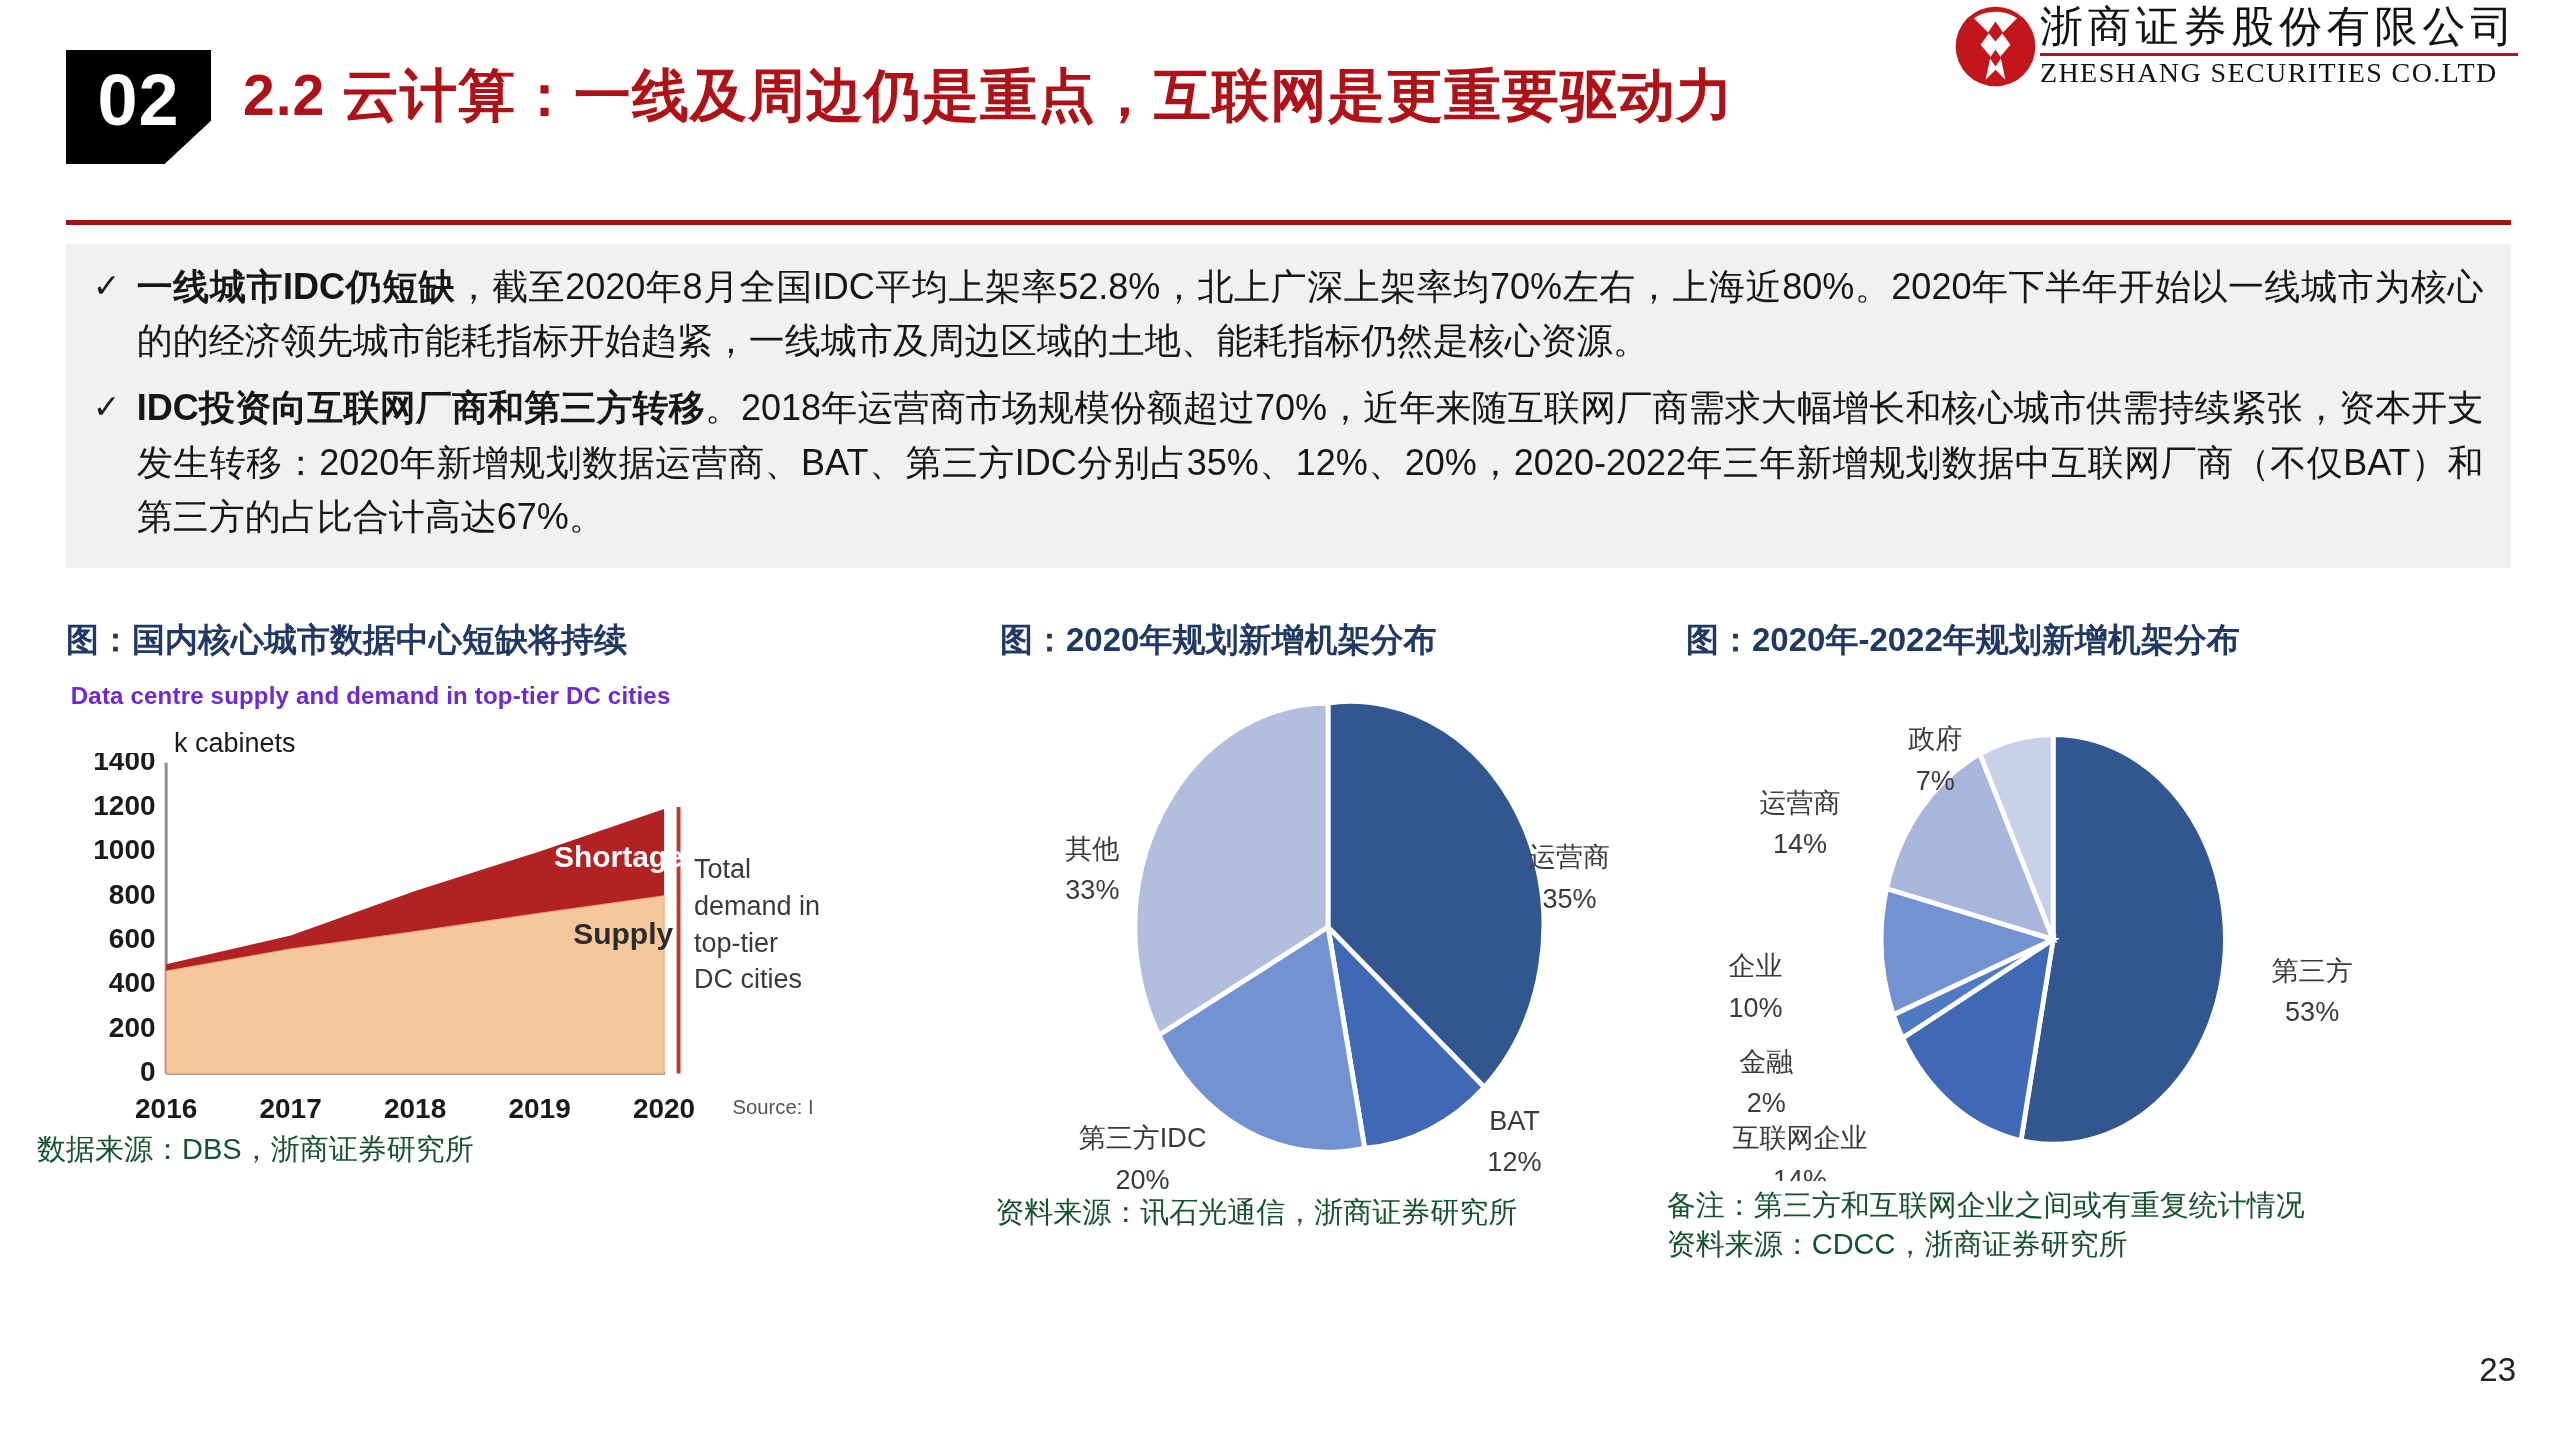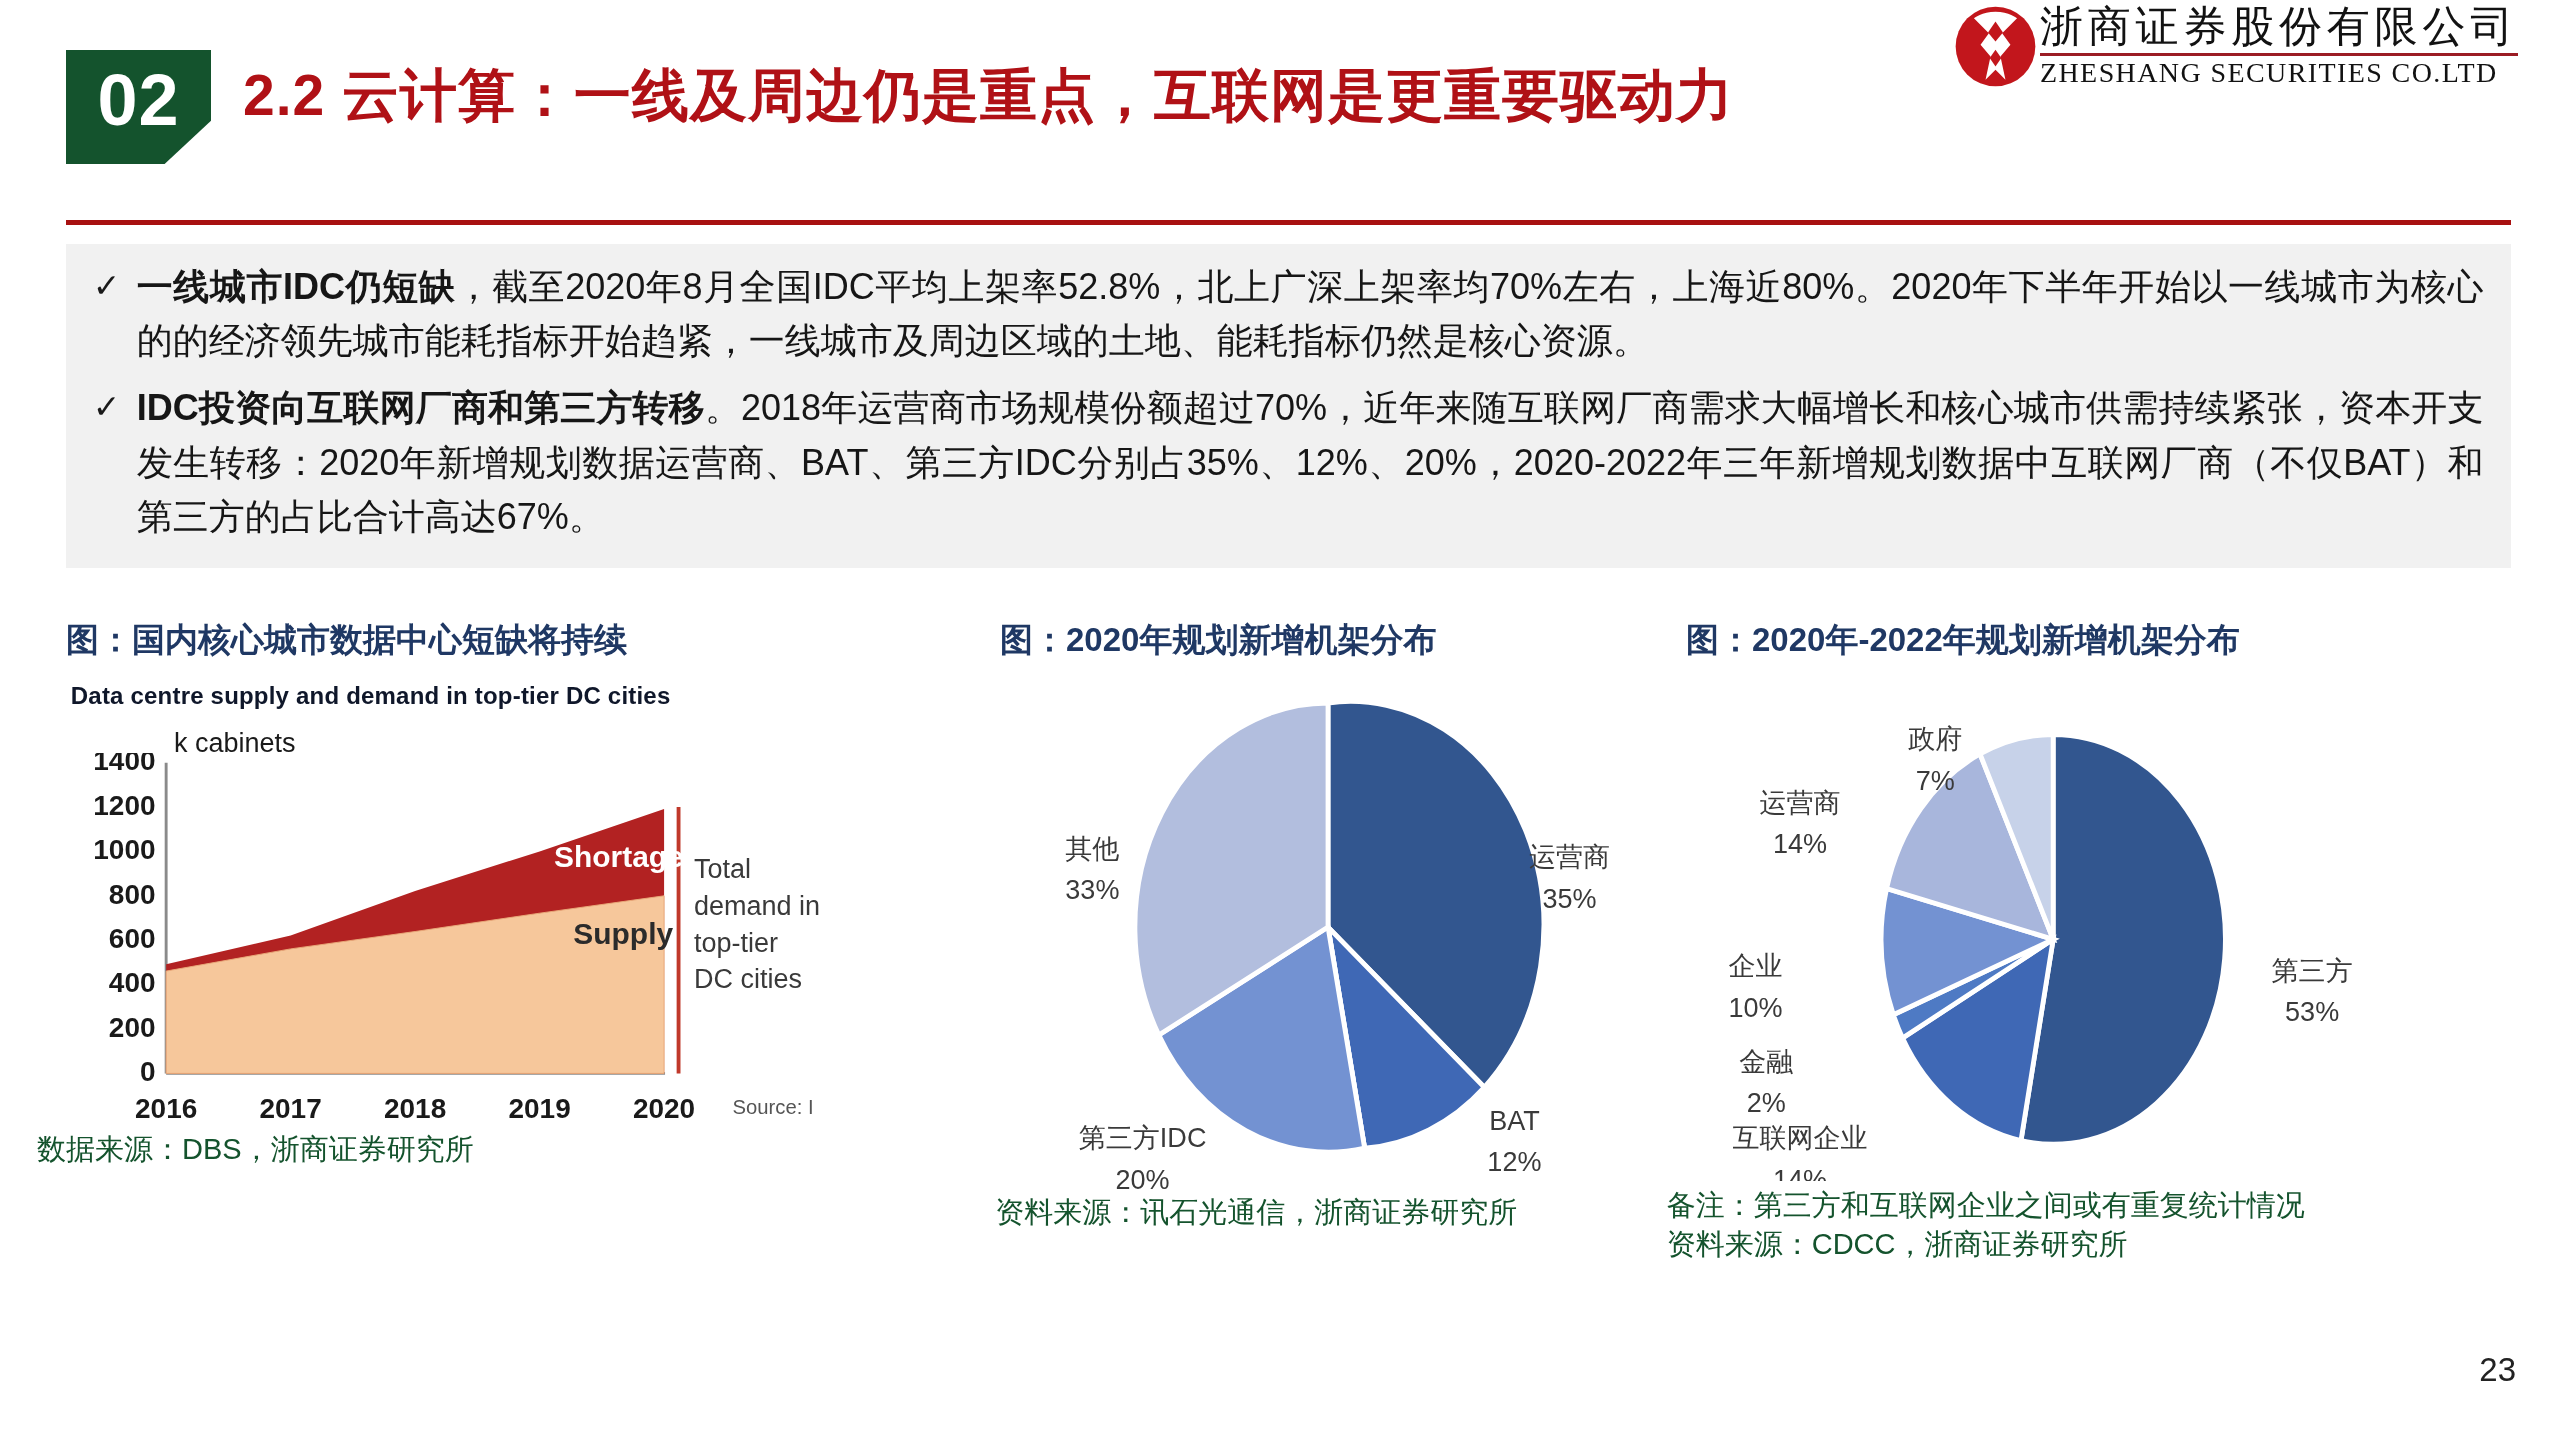--- a/index.html
+++ b/index.html
@@ -7,21 +7,21 @@
     width:2576px;height:1449px;background:#ffffff;
     font-family:"Liberation Sans","DejaVu Sans",sans-serif;
     overflow:hidden;position:relative;
   }
 
   
   #header{position:absolute;left:0;top:0;width:2576px;height:232px;}
 
   #badge{
     position:absolute;left:66px;top:50px;width:145px;height:114px;
-    background:#14532d;
+    background:#000000;
     clip-path:polygon(0 0,100% 0,100% 62%,68% 100%,0 100%);
     display:flex;align-items:flex-start;justify-content:center;
   }
   #badge-num{
     color:#ffffff;font-size:72px;font-weight:bold;line-height:1;
     padding-top:13.5px;letter-spacing:1px;
     font-family:"Liberation Sans","DejaVu Sans",sans-serif;
   }
 
   #slide-title{
@@ -72,21 +72,21 @@
     color:#1F3864;font-size:33px;font-weight:bold;white-space:nowrap;
   }
   .source-note{
     font-size:29px;color:#14532d;line-height:1.35;white-space:pre-line;
   }
 
   
   #chart1{position:absolute;left:66px;top:618px;width:870px;height:618px;}
   #c1-title{position:absolute;left:0;top:0;}
   #c1-sub{
-    position:absolute;left:4.8px;top:64px;color:#0f172a;
+    position:absolute;left:4.8px;top:64px;color:#6d28d9;
     font-size:24px;font-weight:bold;letter-spacing:0.2px;white-space:nowrap;
   }
   #c1-unit{position:absolute;left:108px;top:110px;font-size:27px;color:#1a1a1a;}
   #c1-svg{position:absolute;left:0px;top:135px;}
   #c1-src{position:absolute;left:-29px;top:512px;}
 
   
   #chart2{position:absolute;left:1000px;top:618px;width:734px;height:618px;text-align:center;}
   #c2-title{position:absolute;left:0;top:0;}
   #c2-svg{position:absolute;left:-9.7px;top:50px;}

